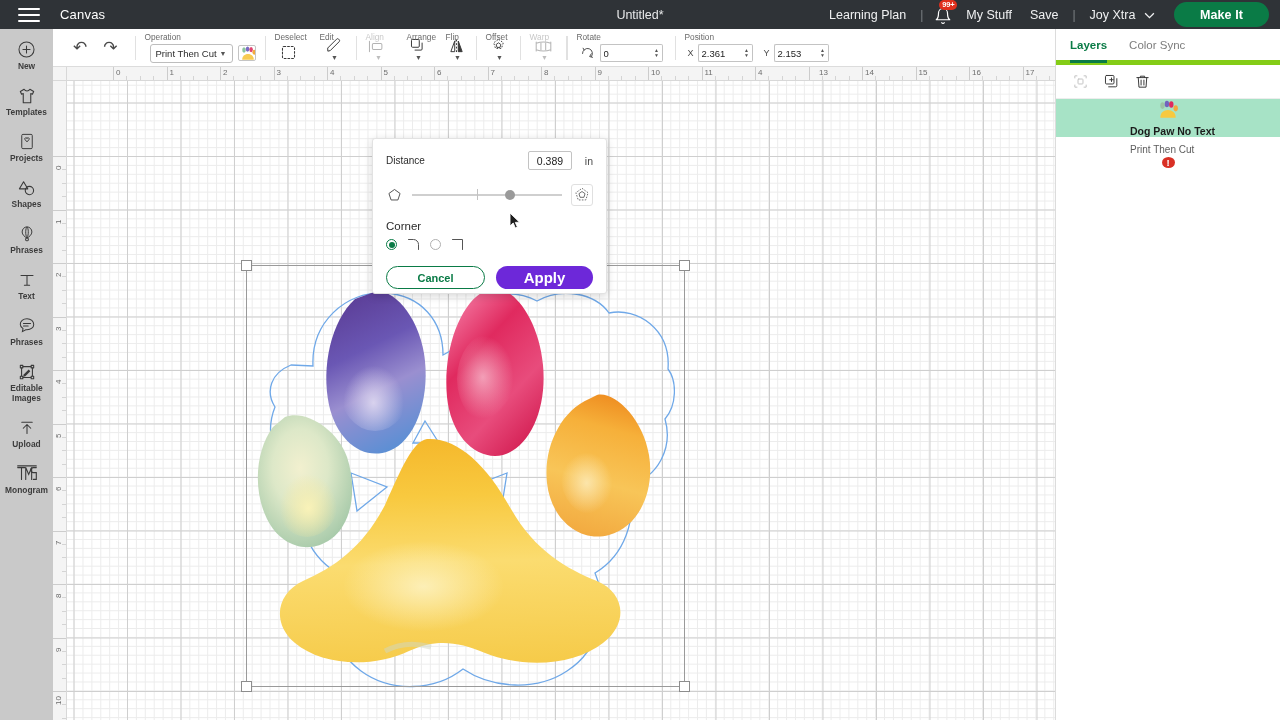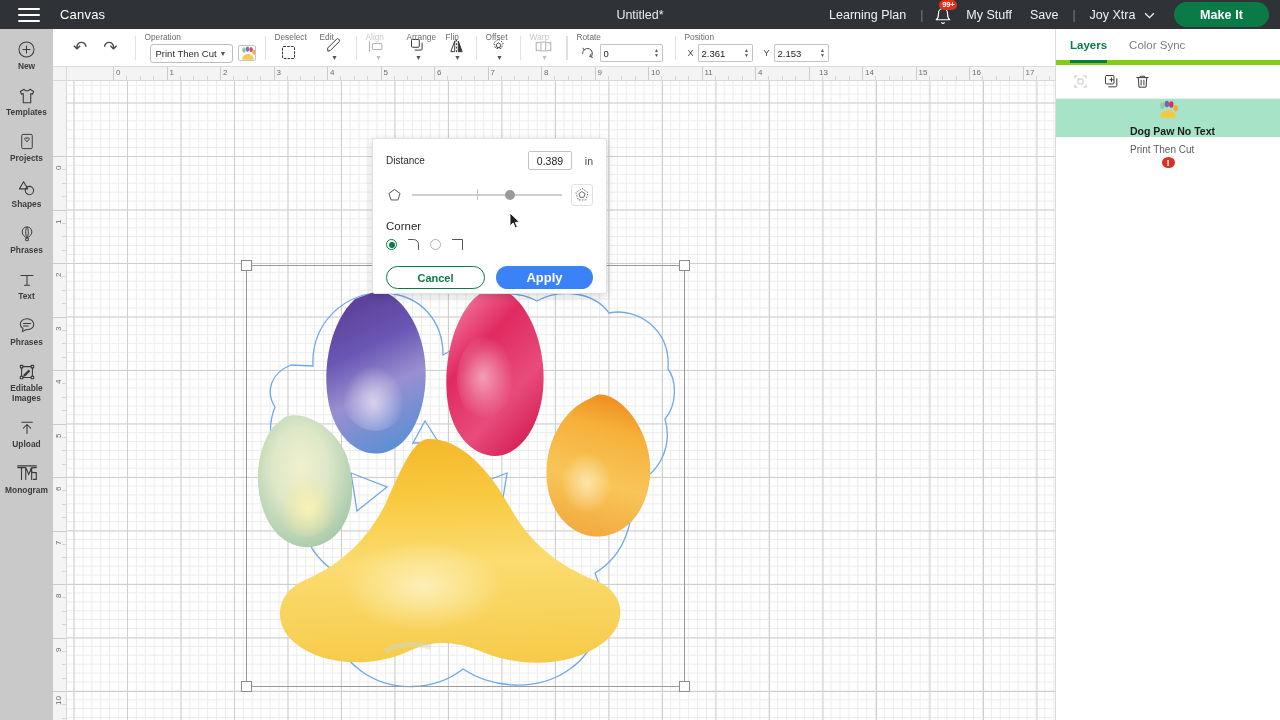--- a/index.html
+++ b/index.html
@@ -150,21 +150,21 @@
   .corners { display: flex; align-items: center; gap: 9px; margin-top: 5px; }
   .radio { width: 11px; height: 11px; border-radius: 50%; border: 1.5px solid #0a7b46;
     display: flex; align-items: center; justify-content: center; cursor: pointer; }
   .radio.on::after { content: ""; width: 6px; height: 6px; border-radius: 50%; background: #0a7b46; }
   .radio.off { border-color: #b0b0b0; }
   .pbtns { display: flex; gap: 11px; margin-top: 14px; }
   .btn-cancel { flex: 1; height: 23px; border-radius: 12px; border: 1px solid #0a7b46;
     background: #fff; color: #0a7b46; font-size: 11px; font-weight: bold; cursor: pointer;
     font-family: "Liberation Sans", sans-serif; }
   .btn-apply { flex: 1; height: 23px; border-radius: 12px; border: none;
-    background: #3b82f6; color: #fff; font-size: 13px; font-weight: bold; cursor: pointer;
+    background: #6d28d9; color: #fff; font-size: 15px; font-weight: bold; cursor: pointer;
     font-family: "Liberation Sans", sans-serif; text-align: center; }
 
   
   .rpanel { position: absolute; top: 29px; right: 0; width: 225px; height: 691px;
     background: #fff; border-left: 1px solid #dcdcdc; }
   .rtabs { display: flex; height: 36px; align-items: center; padding: 0 14px;
     border-bottom: 5px solid #84cc16; gap: 22px; }
   .rtab { font-size: 11.5px; color: #7d7d7d; height: 36px; line-height: 36px; cursor: pointer; }
   .rtab.on { color: #0a7b46; font-weight: bold; box-shadow: inset 0 -3px 0 #0a7b46; }
   .ractions { display: flex; align-items: center; gap: 14px; height: 34px;

